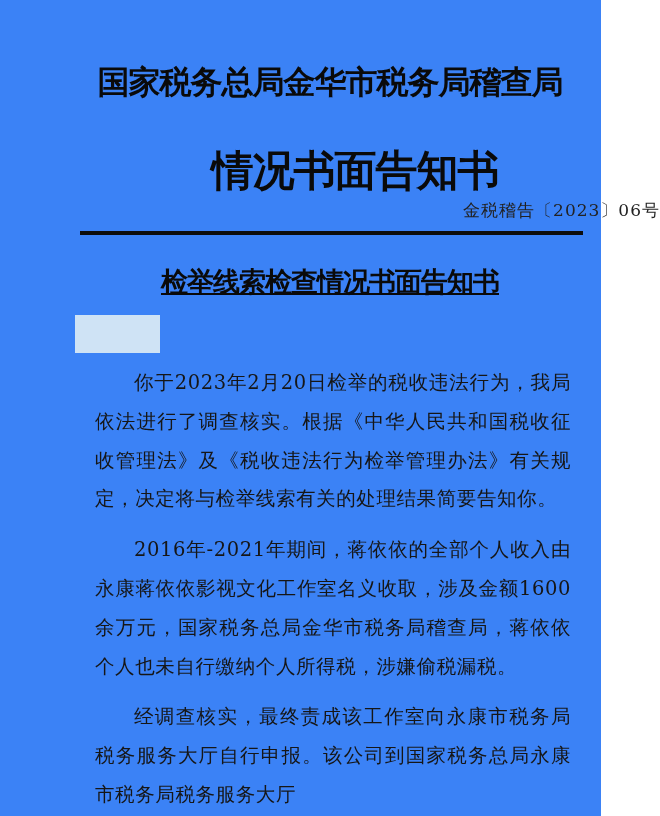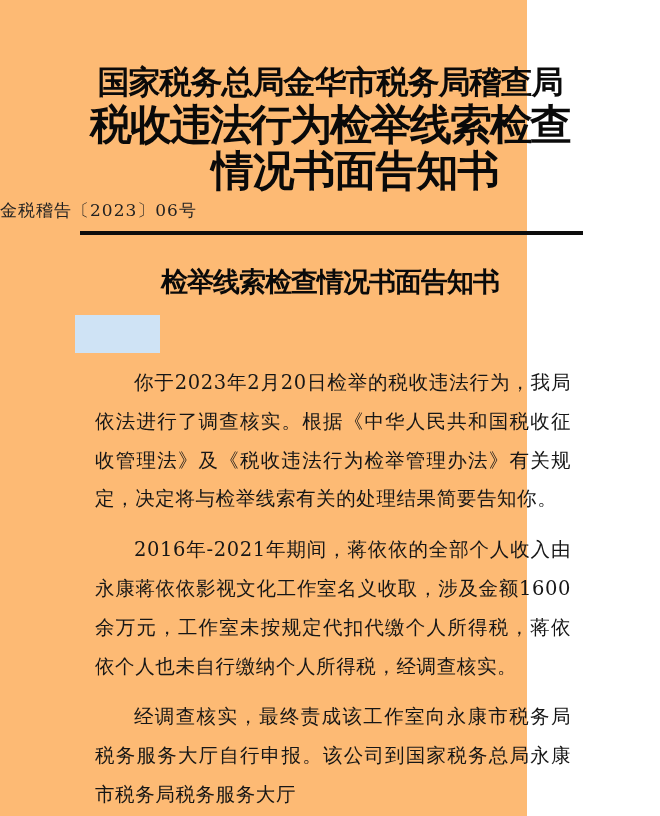--- a/index.html
+++ b/index.html
@@ -11,22 +11,22 @@
       width: 660px;
       height: 816px;
       overflow: hidden;
       position: relative;
       font-family: "DejaVu Serif", "Liberation Serif", serif;
       color: #111111;
     }
     .page {
       position: absolute;
       left: 0; top: 0;
-      width: 527px; height: 816px;
-      background: #fdba74;
+      width: 601px; height: 816px;
+      background: #3b82f6;
     }
     .hdr {
       position: absolute;
       left: 0;
       width: 660px;
       text-align: center;
       font-family: "DejaVu Sans", "Liberation Sans", sans-serif;
       font-weight: bold;
       color: #0a0a0a;
       white-space: nowrap;
@@ -48,21 +48,21 @@
       font-size: 42px;
       letter-spacing: -1px;
       line-height: 50px;
       margin-left: 25px;
     }
     .doc-number {
       position: absolute;
       left: 0;
       top: 198px;
       width: 660px;
-      text-align: left;
+      text-align: right;
       font-size: 17px;
       line-height: 24px;
       color: #222222;
       letter-spacing: 1px;
       white-space: nowrap;
     }
     .rule {
       position: absolute;
       left: 80px;
       top: 231px;
@@ -76,20 +76,21 @@
       top: 264px;
       width: 660px;
       text-align: center;
       font-family: "DejaVu Sans", "Liberation Sans", sans-serif;
       font-weight: bold;
       font-size: 27px;
       line-height: 36px;
       letter-spacing: -1px;
       color: #0a0a0a;
       white-space: nowrap;
+      text-decoration: underline;
     }
     .redaction {
       position: absolute;
       left: 75px;
       top: 315px;
       width: 85px;
       height: 38px;
       background: #cfe3f5;
     }
     .body-text {
@@ -110,30 +111,29 @@
     .para.heading {
       text-indent: 2em;
     }
   </style>
 </head>
 <body>
 
 <div class="page">
 
   <div class="hdr hdr-issuer">国家税务总局金华市税务局稽查局</div>
-  <div class="hdr hdr-title1">税收违法行为检举线索检查</div>
   <div class="hdr hdr-title2">情况书面告知书</div>
 
   <div class="doc-number">金税稽告〔2023〕06号</div>
 
   <div class="rule"></div>
 
   <div class="subtitle">检举线索检查情况书面告知书</div>
 
   <div class="redaction"></div>
 
   <div class="body-text">
     <p class="para">你于2023年2月20日检举的税收违法行为，我局依法进行了调查核实。根据《中华人民共和国税收征收管理法》及《税收违法行为检举管理办法》有关规定，决定将与检举线索有关的处理结果简要告知你。</p>
-    <p class="para">2016年-2021年期间，蒋依依的全部个人收入由永康蒋依依影视文化工作室名义收取，涉及金额1600余万元，工作室未按规定代扣代缴个人所得税，蒋依依个人也未自行缴纳个人所得税，经调查核实。</p>
+    <p class="para">2016年-2021年期间，蒋依依的全部个人收入由永康蒋依依影视文化工作室名义收取，涉及金额1600余万元，国家税务总局金华市税务局稽查局，蒋依依个人也未自行缴纳个人所得税，涉嫌偷税漏税。</p>
     <p class="para">经调查核实，最终责成该工作室向永康市税务局税务服务大厅自行申报。该公司到国家税务总局永康市税务局税务服务大厅</p>
   </div>
 
 </div>
 
 </body></html>

